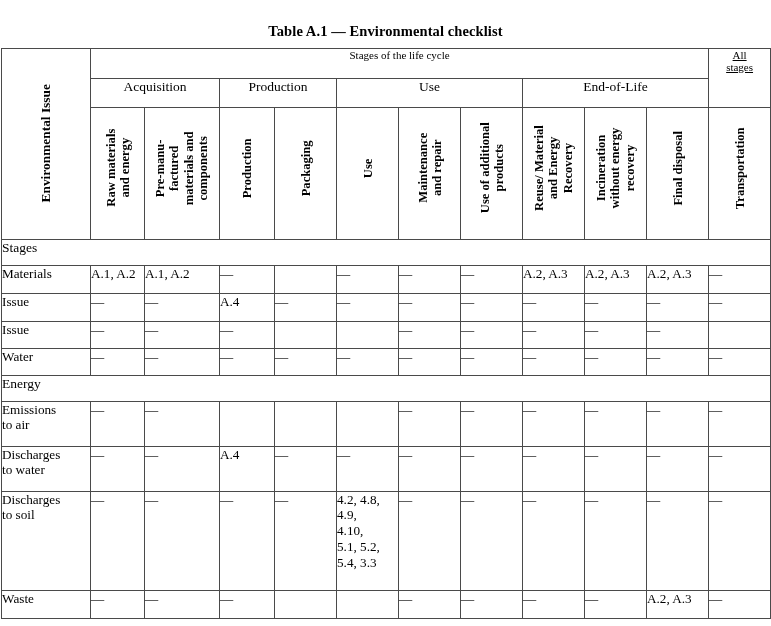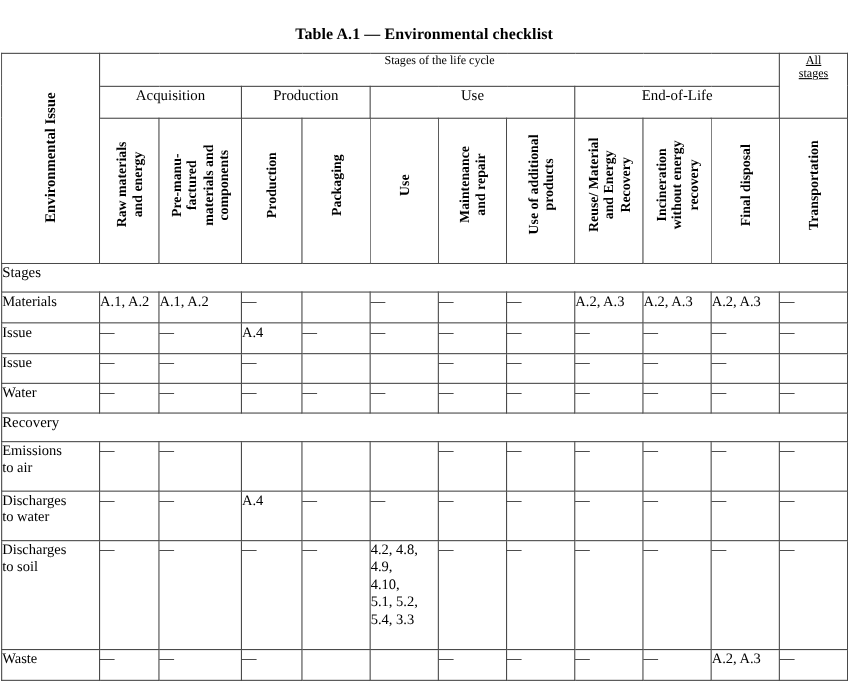--- a/index.html
+++ b/index.html
@@ -316,21 +316,21 @@
         <td class="cell">—</td>
         <td class="cell">—</td>
         <td class="cell">—</td>
         <td class="cell">—</td>
         <td class="cell">—</td>
         <td class="cell">—</td>
         <td class="cell">—</td>
       </tr>
 
       <tr class="section-row">
-        <td colspan="12">Recovery</td>
+        <td colspan="12">Energy</td>
       </tr>
 
       <tr class="r-air">
         <td class="rowlabel">Emissions
 to air</td>
         <td class="cell">—</td>
         <td class="cell">—</td>
         <td class="cell"></td>
         <td class="cell"></td>
         <td class="cell"></td>

